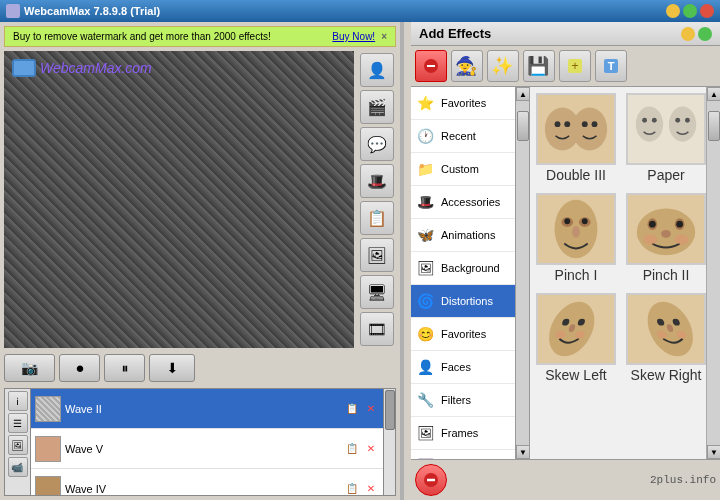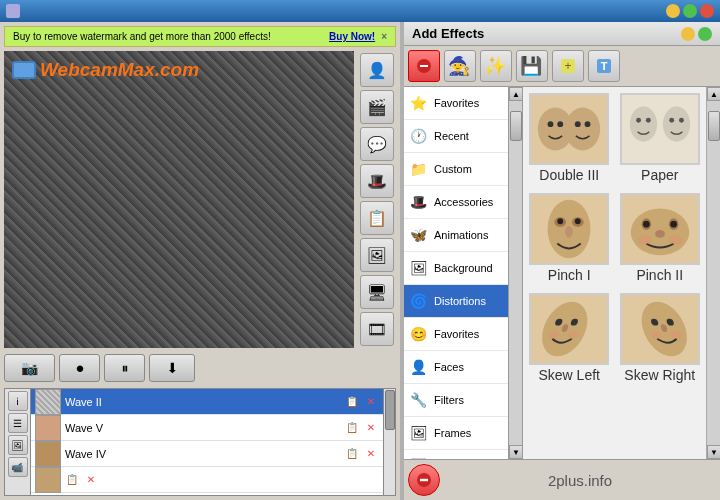--- a/index.html
+++ b/index.html
@@ -43,21 +43,21 @@
     .banner {
       background: #bef264;
       border: 1px solid #c0b060;
       padding: 4px 8px;
       display: flex;
       align-items: center;
       justify-content: space-between;
       font-size: 10px;
     }
     .banner-text { flex: 1; }
-    .buy-now-link { color: #0000cc; text-decoration: underline; cursor: pointer; margin-left: 0; font-weight: bold; }
+    .buy-now-link { color: #0000cc; text-decoration: underline; cursor: pointer; margin-left: 0; font-weight: normal; }
     .banner-close { cursor: pointer; color: #666; font-weight: bold; margin-left: 6px; }
 
     
     .preview-section {
       display: flex;
       gap: 4px;
       flex: 1;
     }
 
     .preview-area {
@@ -75,21 +75,21 @@
       align-items: center;
       gap: 4px;
     }
     .cam-icon {
       width: 24px;
       height: 18px;
       background: #60a0e0;
       border-radius: 3px;
       border: 2px solid #4080c0;
     }
-    .webcam-text { color: #f97316; font-size: 19px; font-weight: bold; font-style: italic; }
+    .webcam-text { color: #8b5cf6; font-size: 14px; font-weight: normal; font-style: italic; }
 
     
     .preview-noise {
       width: 100%;
       height: 100%;
       background: repeating-linear-gradient(
         45deg,
         #555 0px, #555 2px,
         #666 2px, #666 4px,
         #777 4px, #777 6px,
@@ -172,21 +172,21 @@
     }
 
     .layers-list {
       flex: 1;
       overflow-y: auto;
     }
 
     .layer-item {
       display: flex;
       align-items: center;
-      height: 26px;
+      height: 40px;
       padding: 2px 4px;
       border-bottom: 1px solid #e0e0e0;
       gap: 4px;
       cursor: pointer;
     }
     .layer-item.selected { background: #316ac5; color: white; }
 
     .layer-thumb {
       width: 26px;
       height: 26px;
@@ -245,20 +245,21 @@
 
     
     .divider { width: 4px; background: #b0b0b0; }
 
     
     .effects-panel {
       width: 316px;
       display: flex;
       flex-direction: column;
       background: #d4d0c8;
+      padding-left: 7px;
     }
 
     .effects-header {
       background: linear-gradient(to bottom, #e8e8e8, #d0d0d0);
       padding: 4px 8px;
       font-size: 13px;
       font-weight: bold;
       border-bottom: 1px solid #999;
       display: flex;
       align-items: center;
@@ -412,20 +413,21 @@
       gap: 4px;
       border-top: 1px solid #999;
       background: #d4d0c8;
     }
   </style>
 </head>
 <body>
 
 <div class="title-bar">
   <div class="title-bar-icon"></div>
+  <span>WebcamMax 7.8.9.8 (Trial)</span>
   <div class="title-bar-controls">
     <button class="title-btn min"></button>
     <button class="title-btn max"></button>
     <button class="title-btn close"></button>
   </div>
 </div>
 
 <div class="main-container">
 
   <div class="left-panel">
@@ -757,20 +759,20 @@
 
     </div>
 
     <div class="effects-bottom">
       <div style="width:32px;height:32px;background:linear-gradient(to bottom,#ff8080,#e04040);border:1px solid #c00;border-radius:50%;display:flex;align-items:center;justify-content:center;cursor:pointer;">
         <svg width="16" height="16" viewBox="0 0 16 16">
             <circle cx="8" cy="8" r="7" fill="#cc2222"></circle>
             <line x1="4" y1="8" x2="12" y2="8" stroke="white" stroke-width="2.5"></line>
           </svg>
       </div>
-      <div style="flex:1;display:flex;align-items:center;justify-content:center;font-size:15px;color:#555;">
+      <div style="flex:1;display:flex;align-items:center;justify-content:flex-end;font-size:11px;color:#555;font-family:Liberation Mono, monospace;">
         <span>2plus.info</span>
       </div>
     </div>
 
   </div>
 
 </div>
 
 </body></html>

